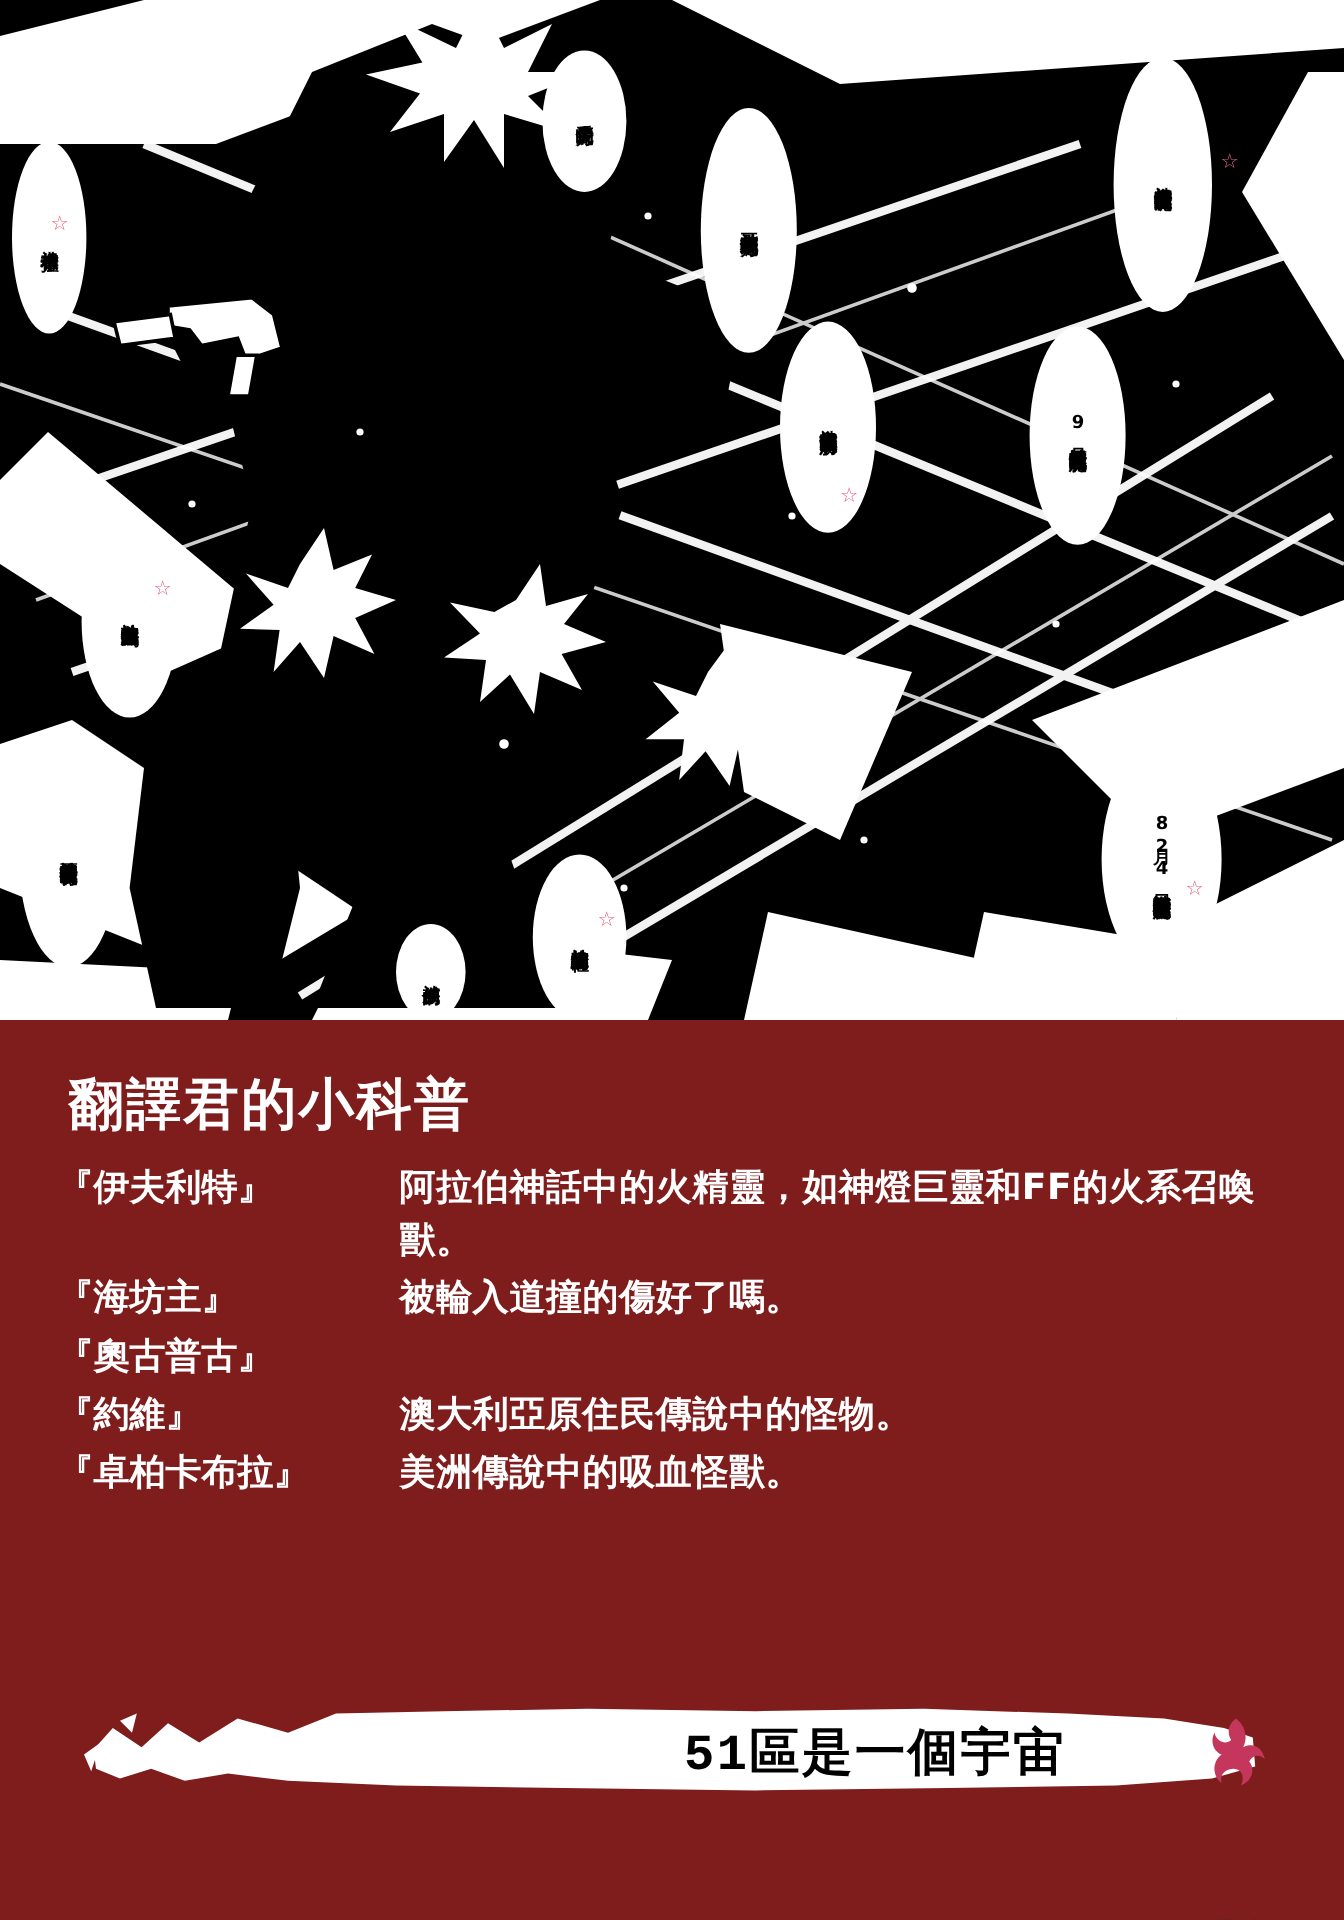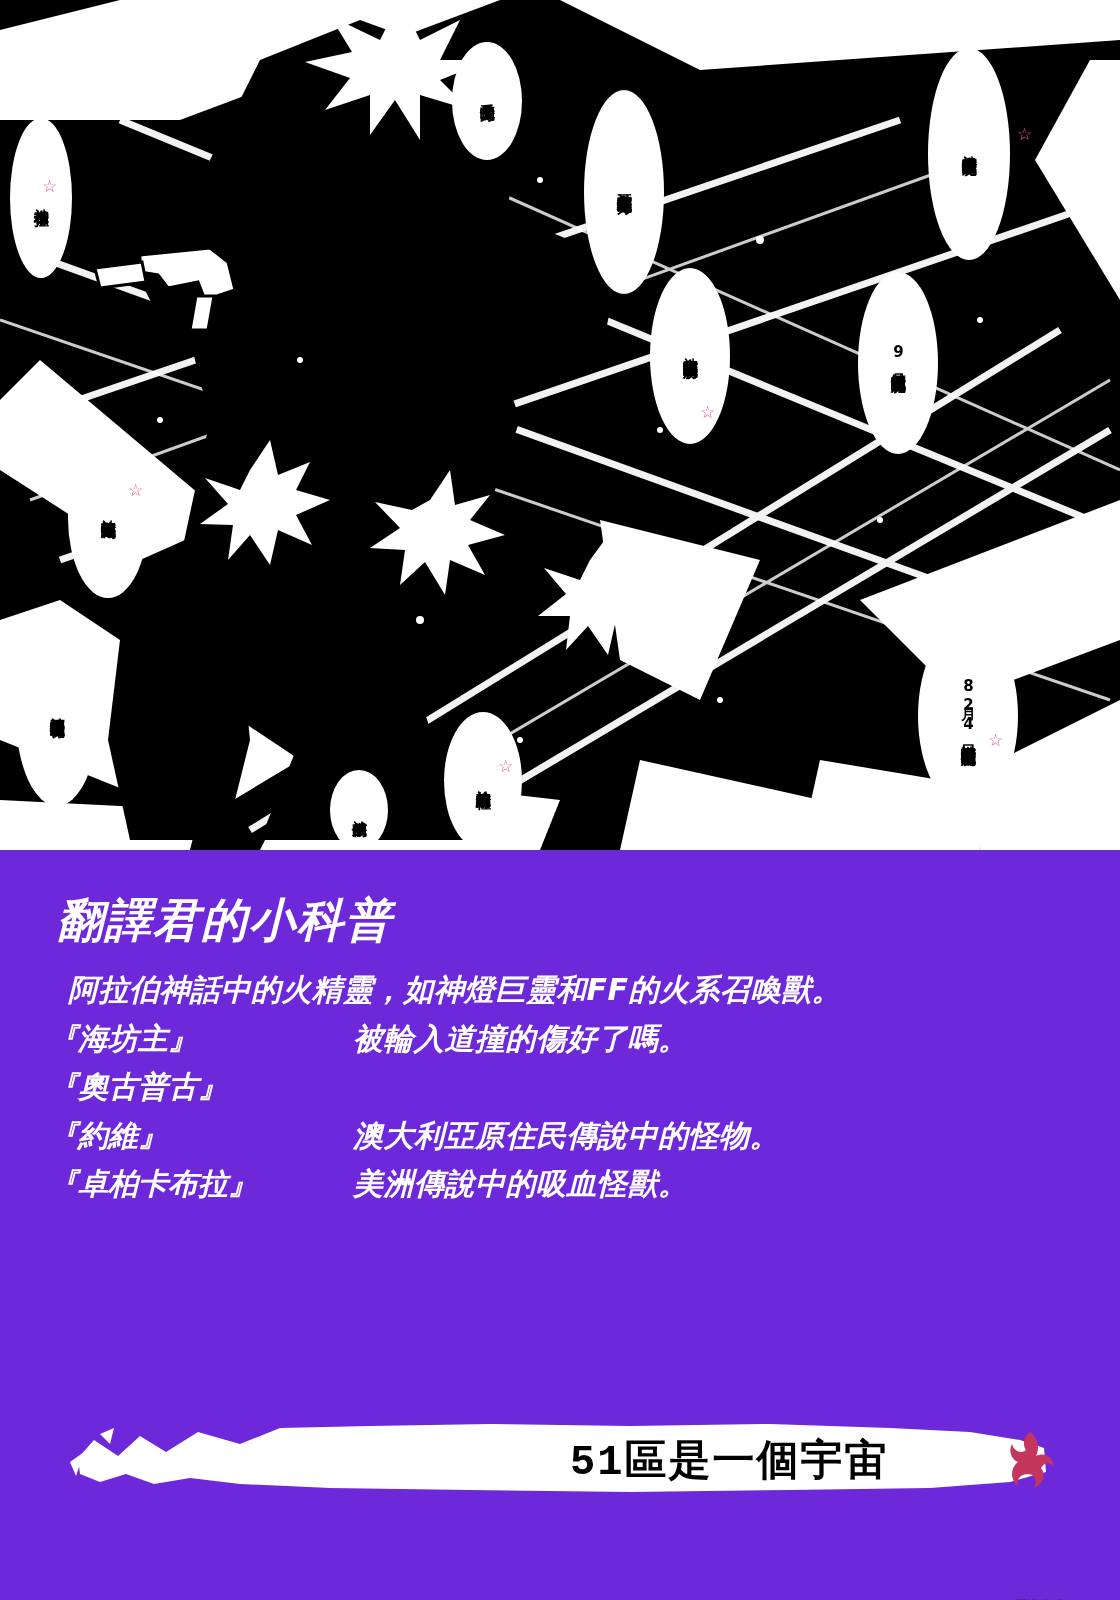--- a/index.html
+++ b/index.html
@@ -64,22 +64,21 @@
     pointer-events: none;
   }
 
   
   #notes {
     position: absolute;
     left: 0;
     top: 850px;
     width: 1120px;
     height: 750px;
-    background: #6d28d9;
-    font-style: italic;
+    background: #7f1d1d;
   }
   #notes-title {
     position: absolute;
     left: 57px;
     top: 40px;
     font-family: "DejaVu Sans", sans-serif;
     font-size: 46px;
     font-weight: 700;
     letter-spacing: 2px;
     color: #fff;
@@ -107,21 +106,20 @@
     line-height: 1.45;
   }
   .note-def {
     flex: 1;
     font-family: "DejaVu Sans", sans-serif;
     font-size: 30px;
     font-weight: 700;
     color: #fff;
     line-height: 1.45;
     letter-spacing: 0.5px;
-    margin-left: 20px;
   }
 
   
   #banner {
     position: absolute;
     left: 70px;
     top: 1418px;
     width: 980px;
     height: 78px;
   }
@@ -285,20 +283,21 @@
     <span class="vtext">8月24日被海坊主弄斷的阿基裡斯腱呢？</span>
   </div>
   <span class="star" style="left:988px; top:732px;">☆</span>
 </div>
 
 <div id="notes">
   <div id="notes-title">翻譯君的小科普</div>
 
   <div id="notes-list">
     <div class="note-row">
+      <div class="note-term">『伊夫利特』</div>
       <div class="note-def">阿拉伯神話中的火精靈，如神燈巨靈和FF的火系召喚獸。</div>
     </div>
     <div class="note-row">
       <div class="note-term">『海坊主』</div>
       <div class="note-def">被輪入道撞的傷好了嗎。</div>
     </div>
     <div class="note-row">
       <div class="note-term">『奧古普古』</div>
     </div>
     <div class="note-row">

